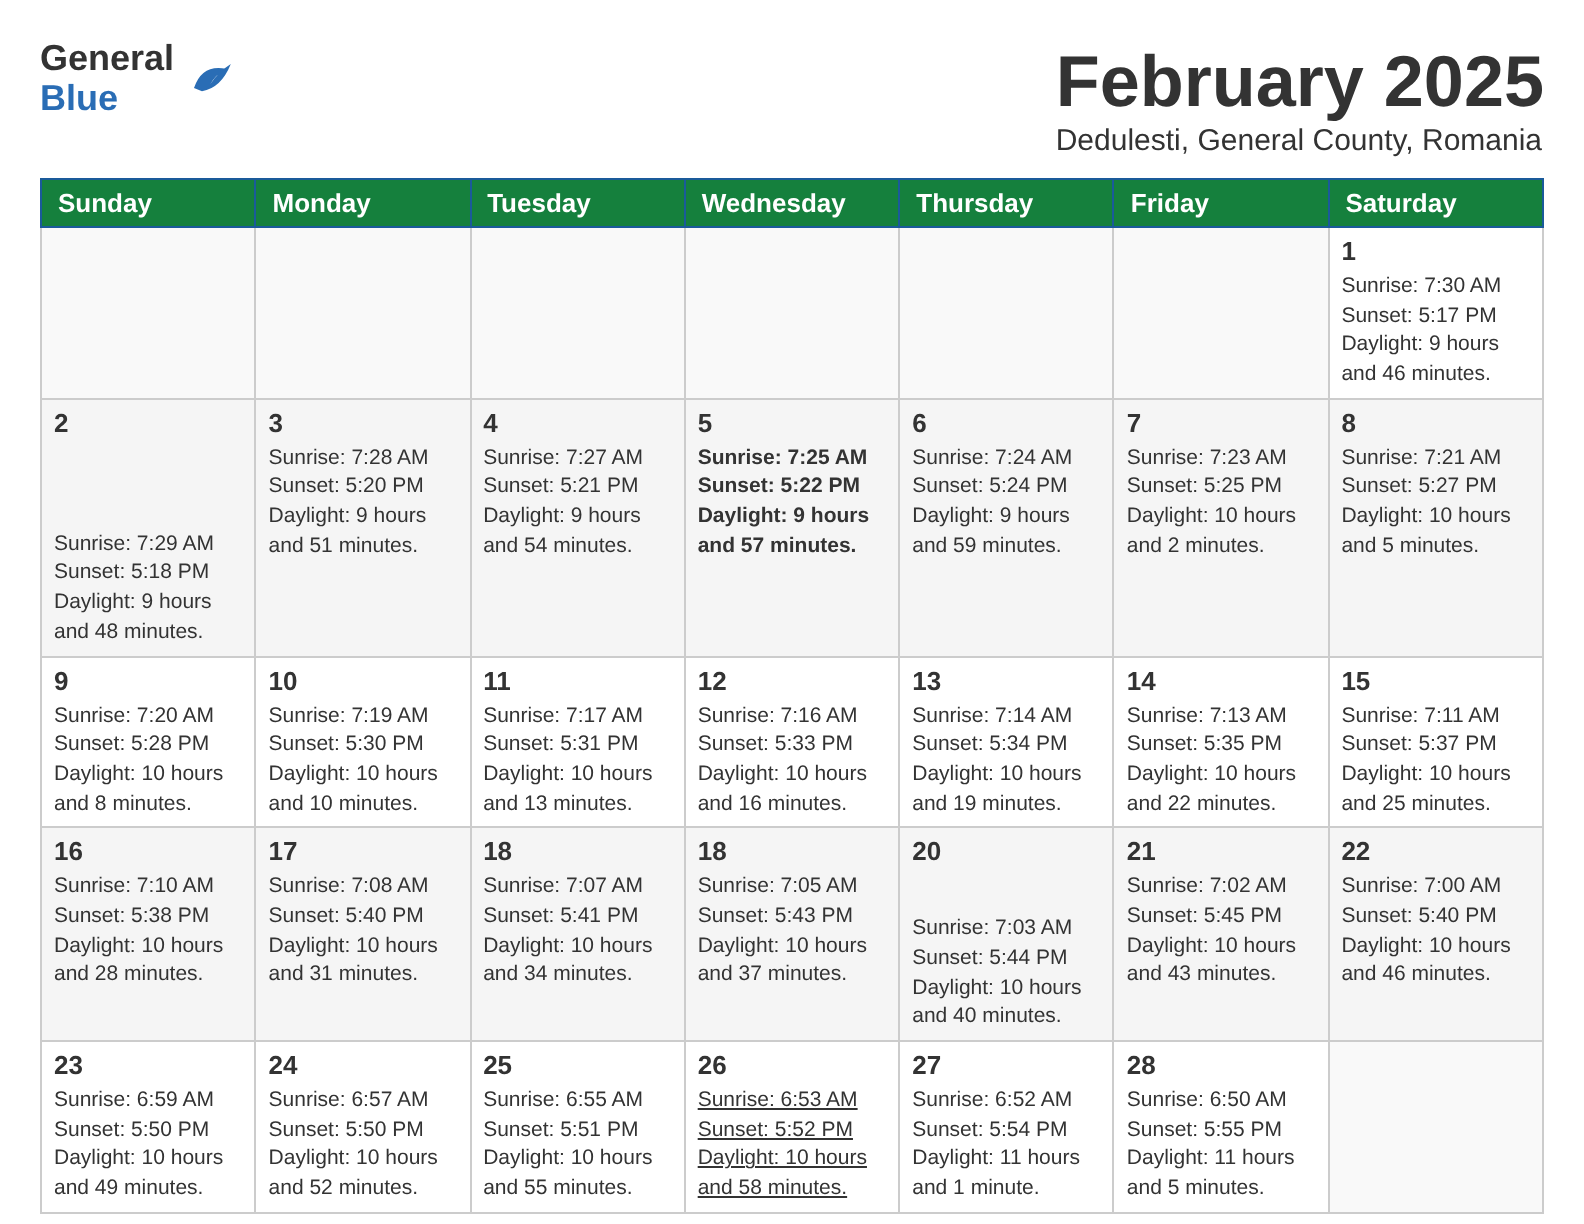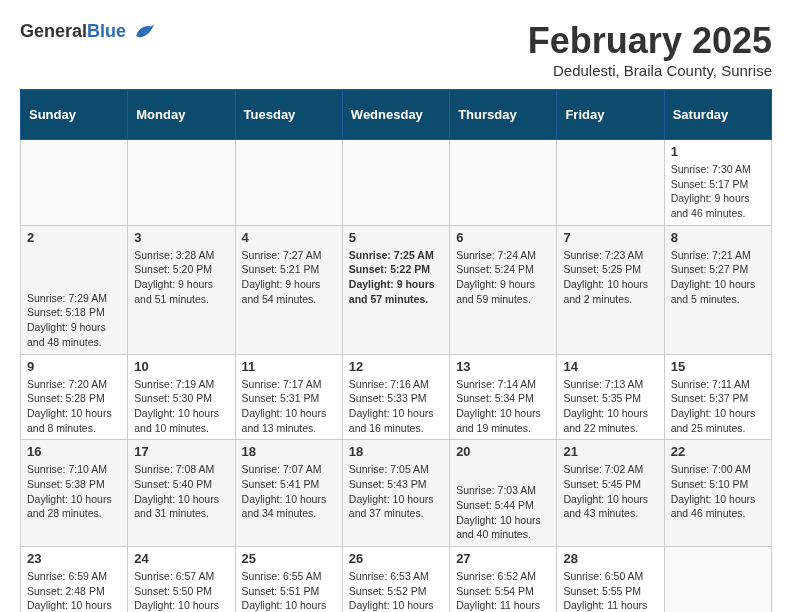--- a/index.html
+++ b/index.html
@@ -16,54 +16,53 @@
       align-items: flex-start;
       margin-bottom: 10px;
     }
     .logo {
       display: flex;
       align-items: center;
       gap: 6px;
     }
     .logo-text {
       display: flex;
-      flex-direction: row;
+      flex-direction: column;
       font-size: 18px;
       font-weight: bold;
       line-height: 1.1;
     }
     .logo-general { color: #333; }
     .logo-blue { color: #2a6db5; }
     .logo-bird {
       width: 24px;
       height: 24px;
     }
     .title-block {
-      text-align: right;
       margin-left: 15px;
     }
     .month-title {
       font-size: 36px;
       font-weight: bold;
       color: #333;
     }
     .subtitle {
       font-size: 15px;
       color: #333;
     }
     .calendar {
       width: 100%;
       border-collapse: collapse;
       border: 1px solid #ccc;
     }
     .calendar th {
-      background-color: #0c4a6e;
+      background-color: #15803d;
       color: #fff;
       text-align: left;
-      padding: 17px 8px;
+      padding: 4px 8px;
       font-size: 13px;
       border: 1px solid #1a5a9a;
     }
     .calendar td {
       vertical-align: top;
       padding: 4px 6px;
       border: 1px solid #ccc;
       width: calc(100% / 7);
       min-height: 90px;
       font-size: 11px;
@@ -96,21 +95,21 @@
     <div class="logo-text">
       <span class="logo-general">General</span>
       <span class="logo-blue">Blue</span>
     </div>
     <svg class="logo-bird" viewBox="0 0 30 30">
       <path d="M5,20 Q10,5 25,8 Q18,12 15,18 Q20,10 28,5 Q22,20 10,22 Z" fill="#2a6db5"></path>
     </svg>
   </div>
   <div class="title-block">
     <div class="month-title">February 2025</div>
-    <div class="subtitle">Dedulesti, Braila County, Sunrise</div>
+    <div class="subtitle">Dedulesti, General County, Romania</div>
   </div>
 </div>
 
 <table class="calendar">
   <thead>
     <tr>
     <th>Sunday</th>
         <th>Monday</th>
         <th>Tuesday</th>
         <th>Wednesday</th>
@@ -138,21 +137,21 @@
       <tr class="row-even">
         <td>
           <span class="day-number">2</span>
           <div class="day-info" style="white-space: pre-line; margin-top: 46px;">Sunrise: 7:29 AM
 Sunset: 5:18 PM
 Daylight: 9 hours
 and 48 minutes.</div>
         </td>
         <td>
           <span class="day-number">3</span>
-          <div class="day-info" style="white-space: pre-line;">Sunrise: 3:28 AM
+          <div class="day-info" style="white-space: pre-line;">Sunrise: 7:28 AM
 Sunset: 5:20 PM
 Daylight: 9 hours
 and 51 minutes.</div>
         </td>
         <td>
           <span class="day-number">4</span>
           <div class="day-info" style="white-space: pre-line;">Sunrise: 7:27 AM
 Sunset: 5:21 PM
 Daylight: 9 hours
 and 54 minutes.</div>
@@ -276,50 +275,50 @@
         <td>
           <span class="day-number">21</span>
           <div class="day-info" style="white-space: pre-line;">Sunrise: 7:02 AM
 Sunset: 5:45 PM
 Daylight: 10 hours
 and 43 minutes.</div>
         </td>
         <td>
           <span class="day-number">22</span>
           <div class="day-info" style="white-space: pre-line;">Sunrise: 7:00 AM
-Sunset: 5:10 PM
+Sunset: 5:40 PM
 Daylight: 10 hours
 and 46 minutes.</div>
         </td>
       </tr>
       <tr>
         <td>
           <span class="day-number">23</span>
           <div class="day-info" style="white-space: pre-line;">Sunrise: 6:59 AM
-Sunset: 2:48 PM
+Sunset: 5:50 PM
 Daylight: 10 hours
 and 49 minutes.</div>
         </td>
         <td>
           <span class="day-number">24</span>
           <div class="day-info" style="white-space: pre-line;">Sunrise: 6:57 AM
 Sunset: 5:50 PM
 Daylight: 10 hours
 and 52 minutes.</div>
         </td>
         <td>
           <span class="day-number">25</span>
           <div class="day-info" style="white-space: pre-line;">Sunrise: 6:55 AM
 Sunset: 5:51 PM
 Daylight: 10 hours
 and 55 minutes.</div>
         </td>
         <td>
           <span class="day-number">26</span>
-          <div class="day-info" style="white-space: pre-line;">Sunrise: 6:53 AM
+          <div class="day-info" style="white-space: pre-line; text-decoration: underline;">Sunrise: 6:53 AM
 Sunset: 5:52 PM
 Daylight: 10 hours
 and 58 minutes.</div>
         </td>
         <td>
           <span class="day-number">27</span>
           <div class="day-info" style="white-space: pre-line;">Sunrise: 6:52 AM
 Sunset: 5:54 PM
 Daylight: 11 hours
 and 1 minute.</div>

